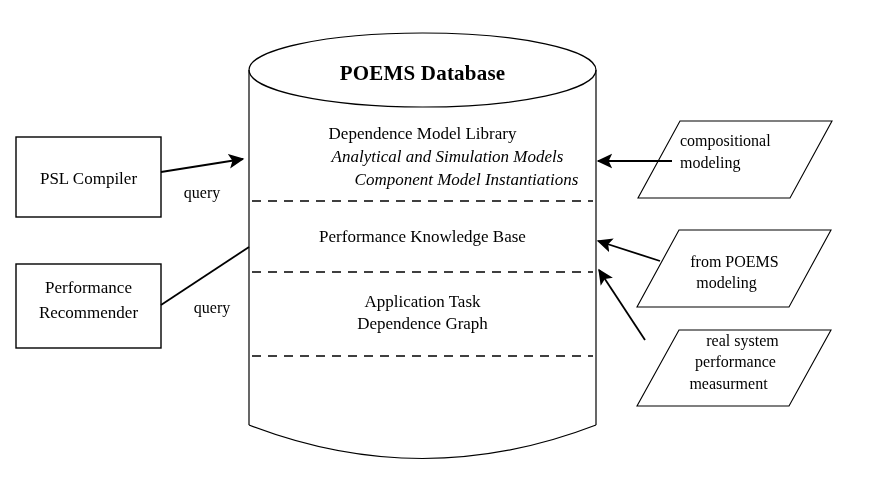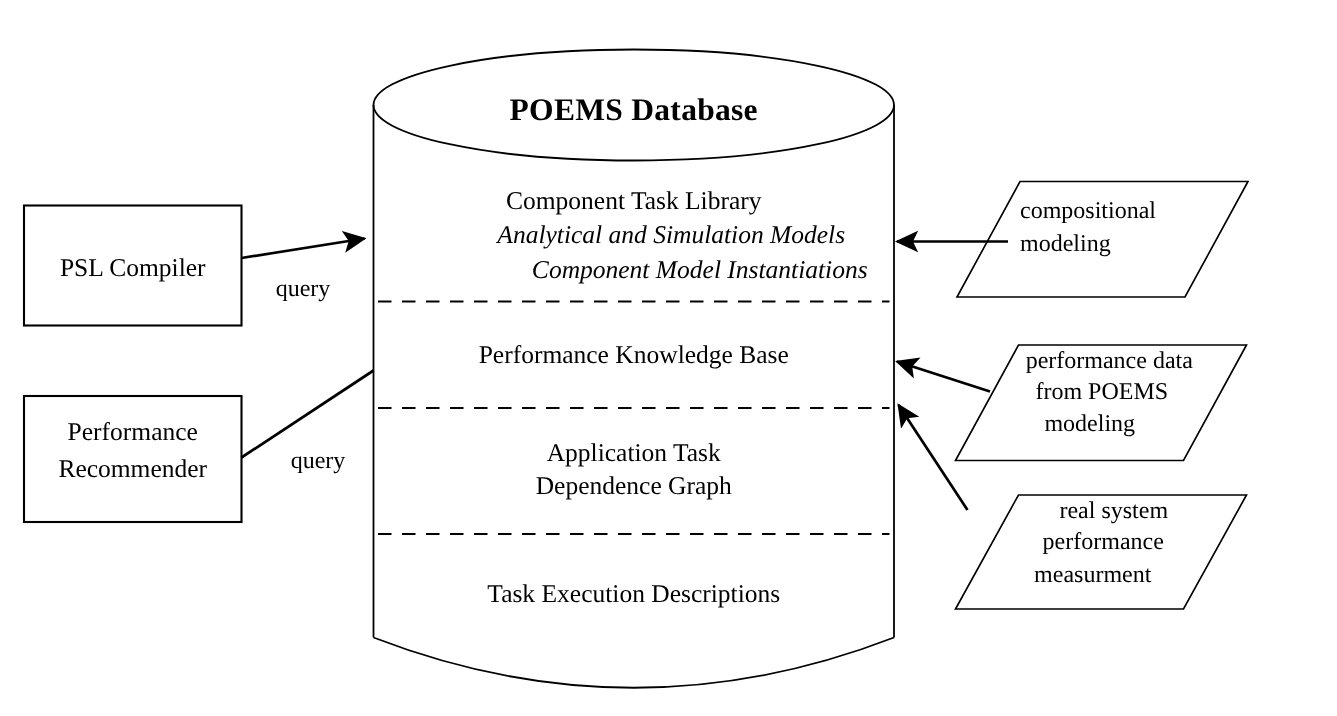--- a/index.html
+++ b/index.html
@@ -59,43 +59,41 @@
       <polygon points="679,330 831,330 789,406 637,406"></polygon>
     </g>
 
     <line x1="672" y1="161" x2="598" y2="161" stroke="#000" stroke-width="1.8" marker-end="url(#arrow)"></line>
     <line x1="660" y1="261" x2="598" y2="241" stroke="#000" stroke-width="1.8" marker-end="url(#arrow)"></line>
     <line x1="645" y1="340" x2="599" y2="270" stroke="#000" stroke-width="1.8" marker-end="url(#arrow)"></line>
   </svg>
 
   <div class="lbl db-title" style="left:249px;top:61px;width:347px;">POEMS Database</div>
 
-  <div class="lbl sect" style="left:249px;top:124px;width:347px;">Component Task Library</div>
+  <div class="lbl sect" style="left:249px;top:124px;width:347px;">Dependence Model Library</div>
   <div class="lbl sect-i" style="left:249px;top:147px;width:347px;margin-left:25px;">Analytical and Simulation Models</div>
   <div class="lbl sect-i" style="left:249px;top:170px;width:347px;margin-left:44px;">Component Model Instantiations</div>
 
   <div class="lbl sect" style="left:249px;top:227px;width:347px;">Performance Knowledge Base</div>
 
   <div class="lbl sect" style="left:249px;top:292px;width:347px;">Application Task</div>
   <div class="lbl sect" style="left:249px;top:314px;width:347px;">Dependence Graph</div>
 
-  <div class="lbl sect" style="left:249px;top:386px;width:347px;">Task Execution Descriptions</div>
 
   <div class="lbl boxtext" style="left:16px;top:167px;width:145px;">PSL Compiler</div>
 
   <div class="lbl boxtext" style="left:16px;top:276px;width:145px;">Performance</div>
   <div class="lbl boxtext" style="left:16px;top:301px;width:145px;">Recommender</div>
 
   <div class="lbl qlabel" style="left:172px;top:184px;width:60px;">query</div>
   <div class="lbl qlabel" style="left:182px;top:299px;width:60px;">query</div>
 
   <div class="lbl para-text ta-left" style="left:680px;top:131px;width:160px;">compositional</div>
   <div class="lbl para-text ta-left" style="left:680px;top:153px;width:160px;">modeling</div>
 
-  <div class="lbl para-text" style="left:652px;top:231px;width:175px;">performance data</div>
   <div class="lbl para-text" style="left:647px;top:252px;width:175px;">from POEMS</div>
   <div class="lbl para-text" style="left:639px;top:273px;width:175px;">modeling</div>
 
   <div class="lbl para-text" style="left:655px;top:331px;width:175px;">real system</div>
   <div class="lbl para-text" style="left:648px;top:352px;width:175px;">performance</div>
   <div class="lbl para-text" style="left:641px;top:374px;width:175px;">measurment</div>
 
 </div>
 
 </body></html>

